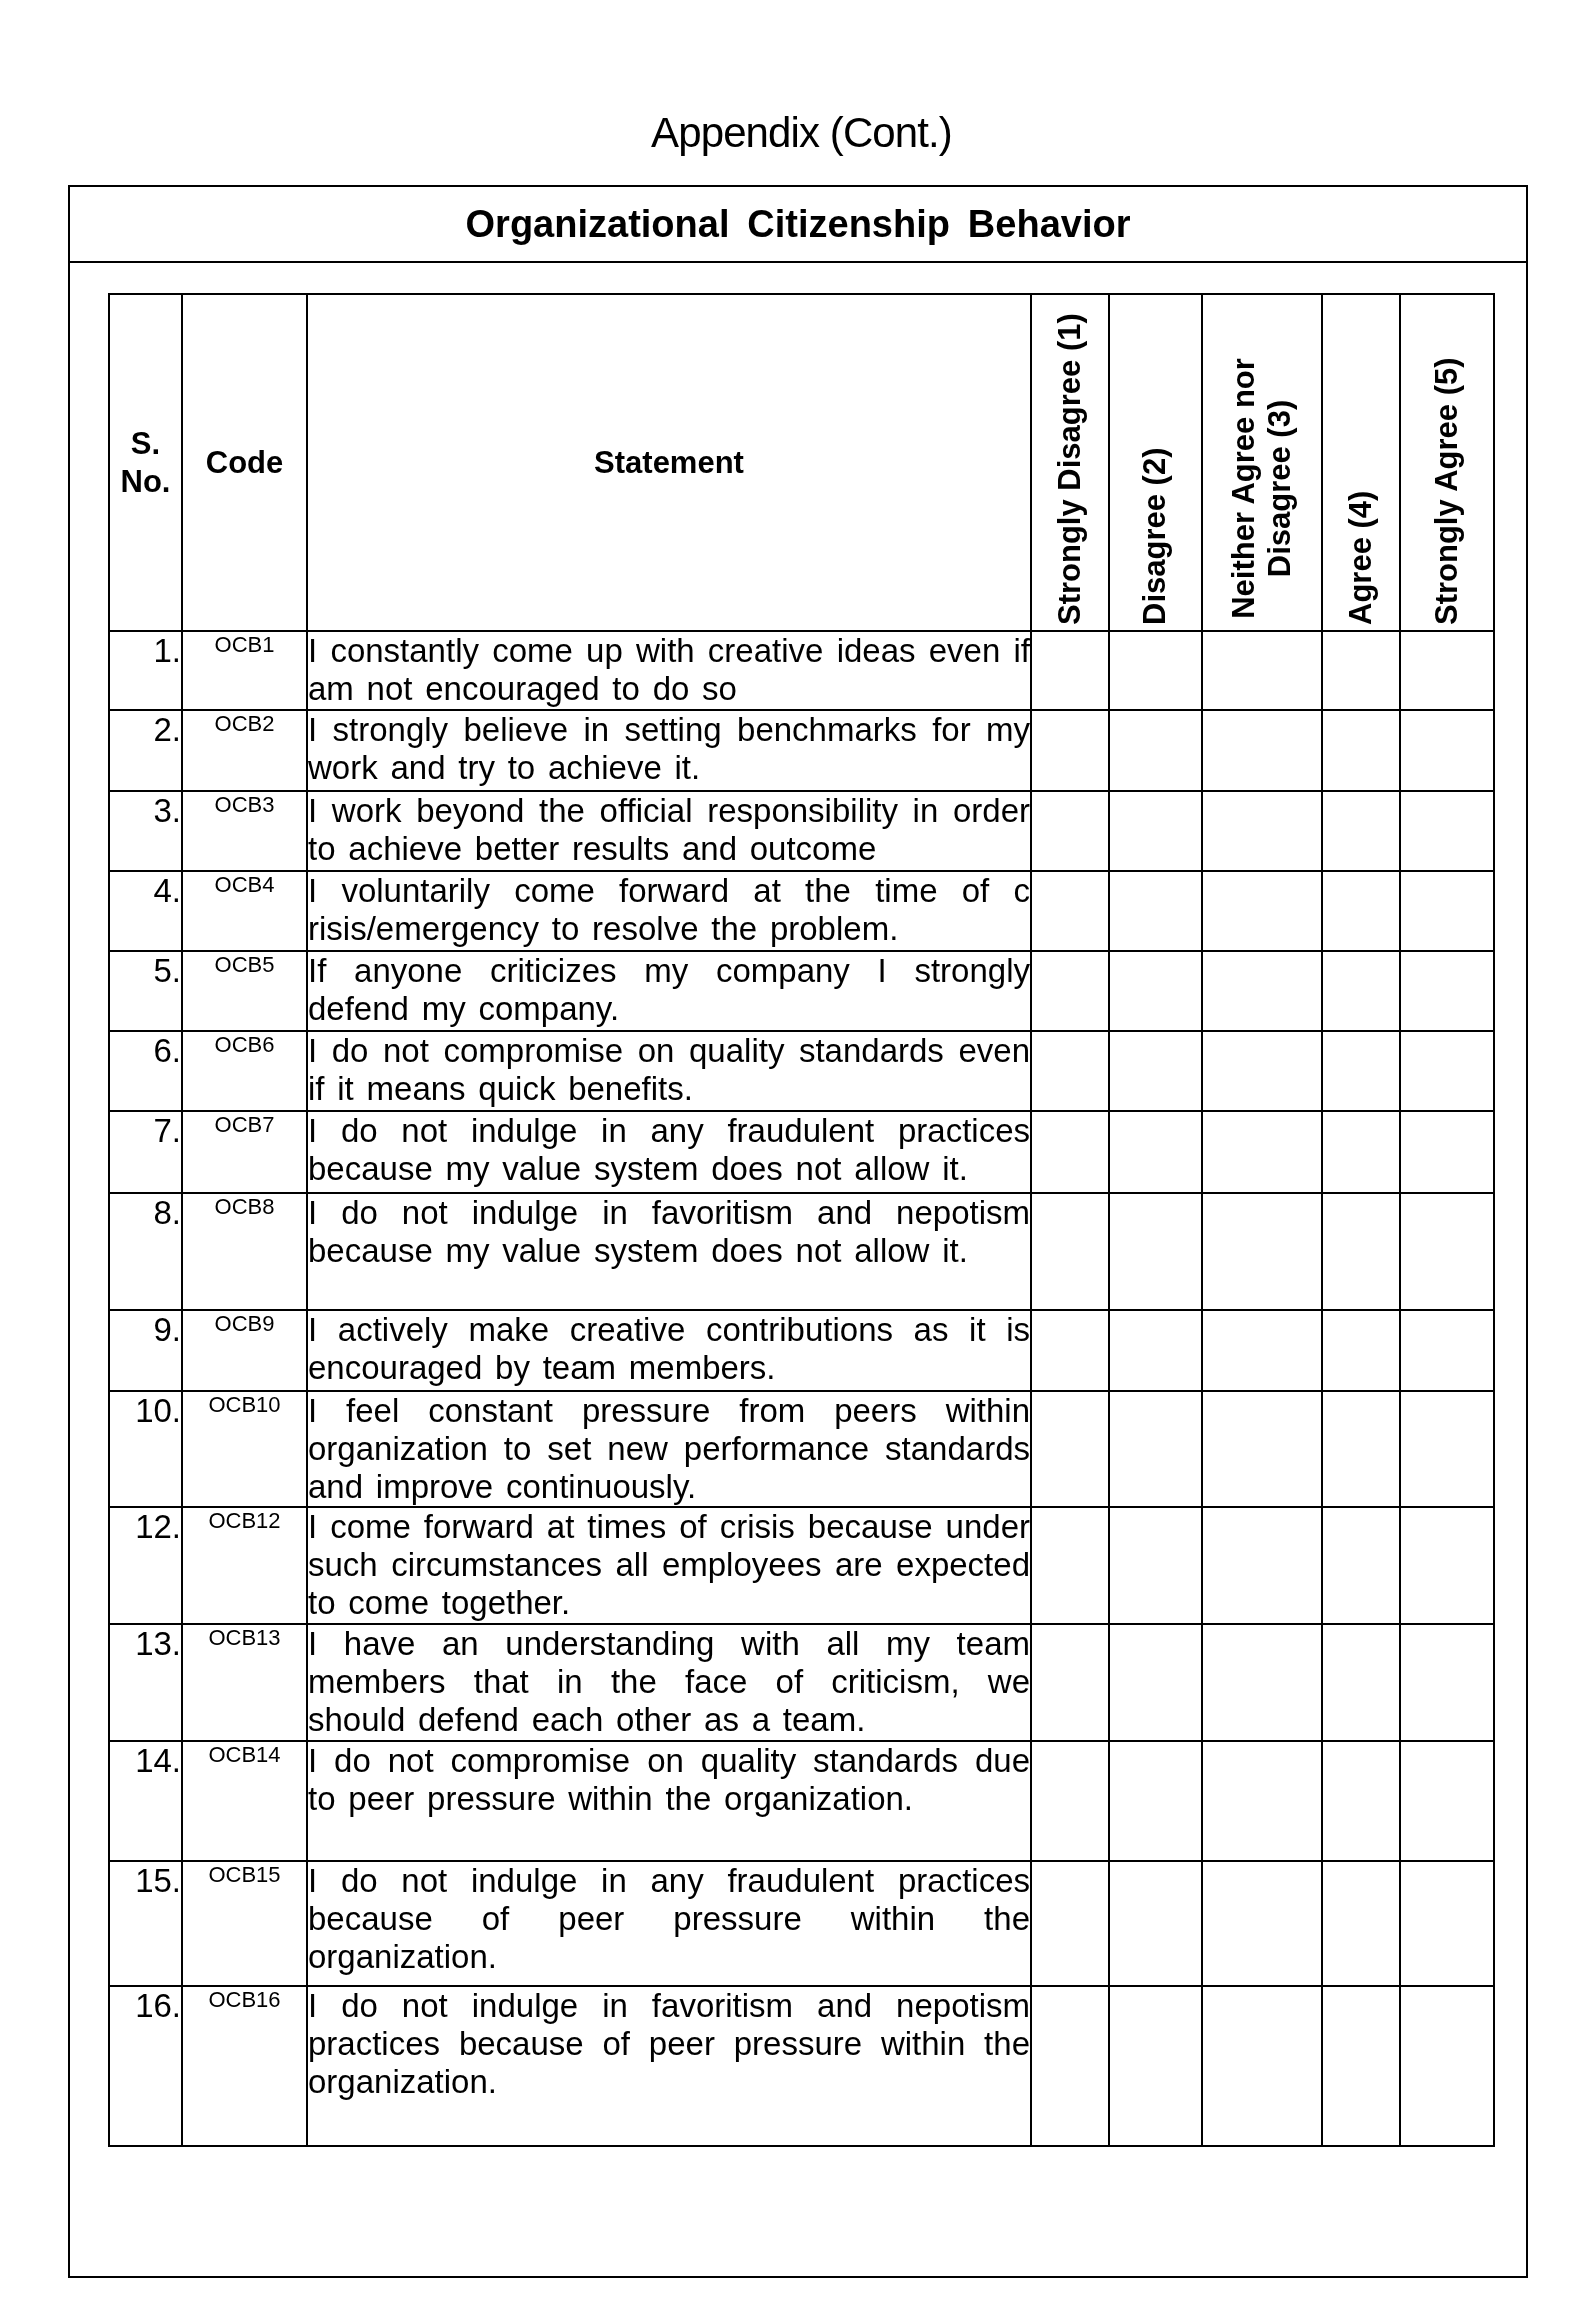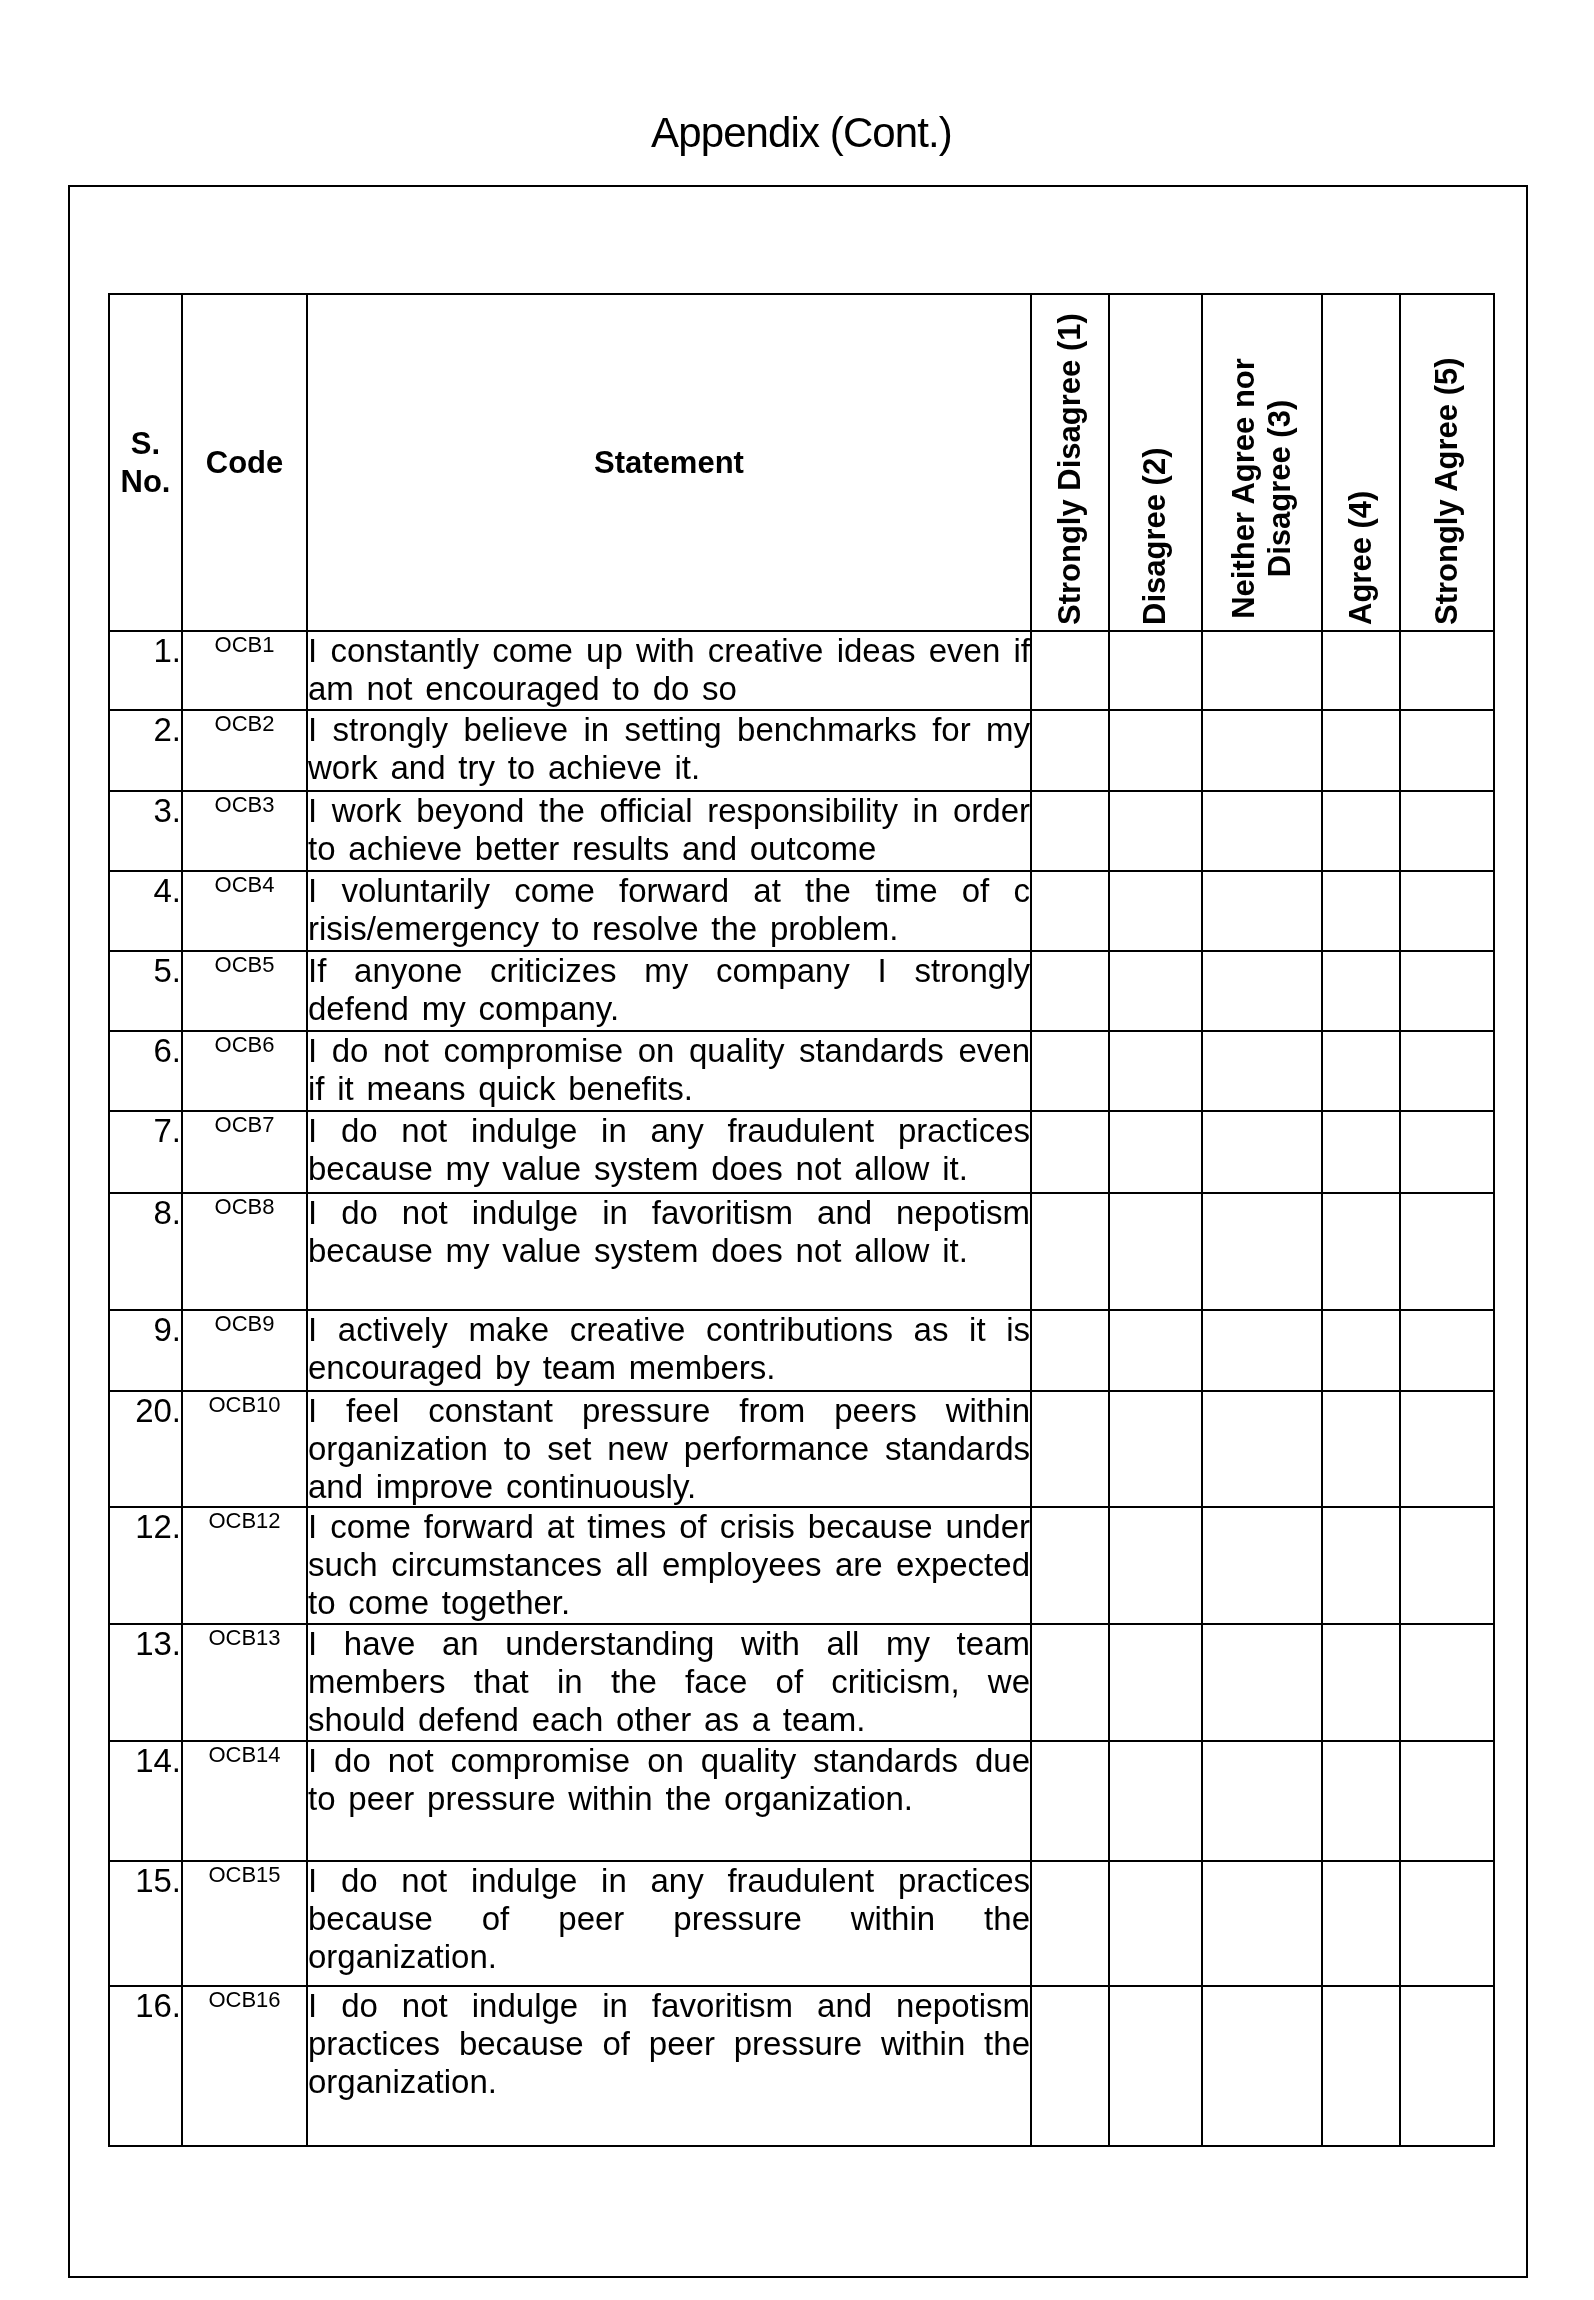--- a/index.html
+++ b/index.html
@@ -29,20 +29,21 @@
   td.stmt { vertical-align: top; font-size: 33px; line-height: 38px; padding: 5.5px 25.5px 0 14.5px;
             text-align: justify; word-spacing: 3.6px; }
   td.resp { cursor: pointer; }
 </style>
 </head>
 <body>
 
 <div class="page-title">Appendix (Cont.)</div>
 
 <div class="outer-box">
+  <div class="section-header">Organizational  Citizenship  Behavior</div>
 
   <table class="survey">
     <colgroup>
       <col style="width:73px">
       <col style="width:125px">
       <col style="width:724px">
       <col style="width:78px">
       <col style="width:93px">
       <col style="width:120px">
       <col style="width:78px">
@@ -155,21 +156,21 @@
           <td class="sno">9.</td>
           <td class="code">OCB9</td>
           <td class="stmt">I actively make creative contributions as it is encouraged by team members.</td>
           <td class="resp"></td>
           <td class="resp"></td>
           <td class="resp"></td>
           <td class="resp"></td>
           <td class="resp"></td>
         </tr>
         <tr style="height: 116px;">
-          <td class="sno">20.</td>
+          <td class="sno">10.</td>
           <td class="code">OCB10</td>
           <td class="stmt">I feel constant pressure from peers within organization to set new performance standards and improve continuously.</td>
           <td class="resp"></td>
           <td class="resp"></td>
           <td class="resp"></td>
           <td class="resp"></td>
           <td class="resp"></td>
         </tr>
         <tr style="height: 117px;">
           <td class="sno">12.</td>

